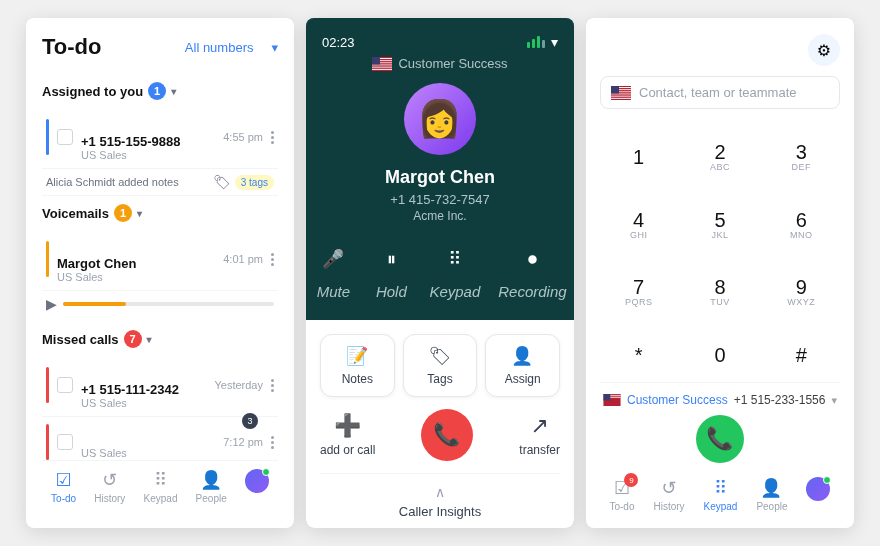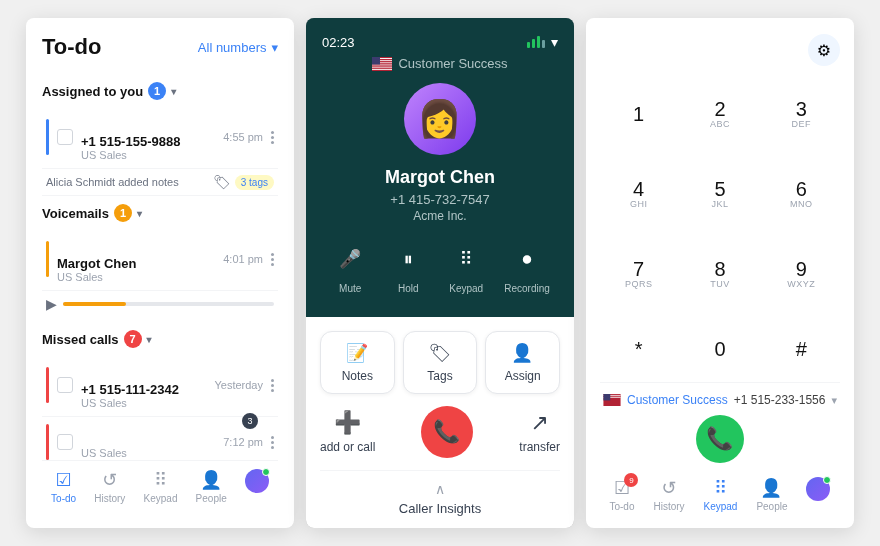--- a/index.html
+++ b/index.html
@@ -42,21 +42,21 @@
     .left-title {
       font-size: 22px;
       font-weight: 700;
       color: #111;
     }
     .all-numbers-btn {
       color: #3b82f6;
       font-size: 13px;
       display: flex;
       align-items: center;
-      gap: 5px;
+      gap: 18px;
       cursor: pointer;
     }
 
     .section-header {
       display: flex;
       align-items: center;
       gap: 5px;
       font-size: 13px;
       font-weight: 600;
       color: #111;
@@ -306,21 +306,22 @@
       width: 40px;
       height: 40px;
       display: flex;
       align-items: center;
       justify-content: center;
       color: #fff;
       font-size: 18px;
     }
     .ctrl-label {
       color: #b0c4c5;
-      font-size: 10px;
+      font-size: 15px;
+      font-style: italic;
     }
 
     .mid-bottom {
       background: #fff;
       padding: 14px 14px 12px;
       display: flex;
       flex-direction: column;
       gap: 12px;
     }
     .action-buttons {
@@ -799,20 +800,39 @@
   </div>
 </div>
 
 <div class="panel right-panel">
   <div class="right-header">
     <div class="settings-icon-circle">
       <span>⚙</span>
     </div>
   </div>
 
+  <div class="search-row">
+    <svg width="20" height="14" viewBox="0 0 20 14">
+      <rect width="20" height="14" fill="#B22234"></rect>
+      <rect y="1.07" width="20" height="1.07" fill="#fff"></rect>
+      <rect y="2.15" width="20" height="1.07" fill="#B22234"></rect>
+      <rect y="3.23" width="20" height="1.07" fill="#fff"></rect>
+      <rect y="4.3" width="20" height="1.07" fill="#B22234"></rect>
+      <rect y="5.38" width="20" height="1.07" fill="#fff"></rect>
+      <rect y="6.46" width="20" height="1.07" fill="#B22234"></rect>
+      <rect y="7.53" width="20" height="1.07" fill="#fff"></rect>
+      <rect y="8.61" width="20" height="1.07" fill="#B22234"></rect>
+      <rect y="9.69" width="20" height="1.07" fill="#fff"></rect>
+      <rect y="10.77" width="20" height="1.07" fill="#B22234"></rect>
+      <rect y="11.84" width="20" height="1.07" fill="#fff"></rect>
+      <rect y="12.92" width="20" height="1.07" fill="#B22234"></rect>
+      <rect width="8" height="7.53" fill="#3C3B6E"></rect>
+    </svg>
+    <span class="search-input-fake">Contact, team or teammate</span>
+  </div>
 
   <div class="dialpad-grid">
 
     <div class="dial-key">
       <span class="dial-num">1</span>
       <span class="dial-letters"></span>
     </div>
     <div class="dial-key">
       <span class="dial-num">2</span>
       <span class="dial-letters">ABC</span>

